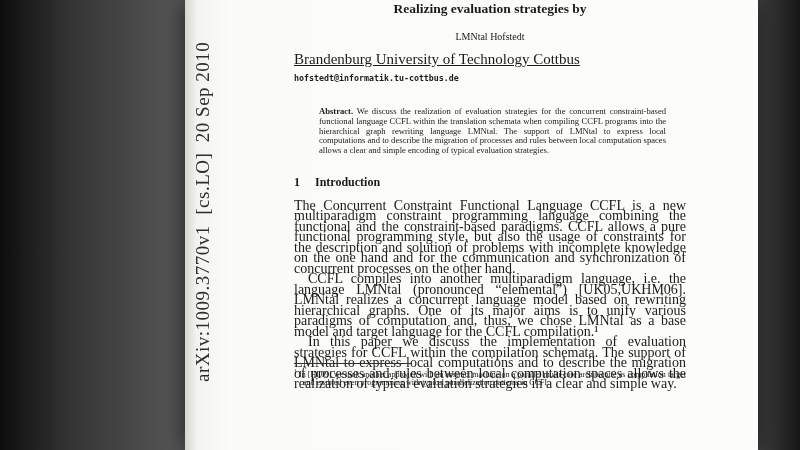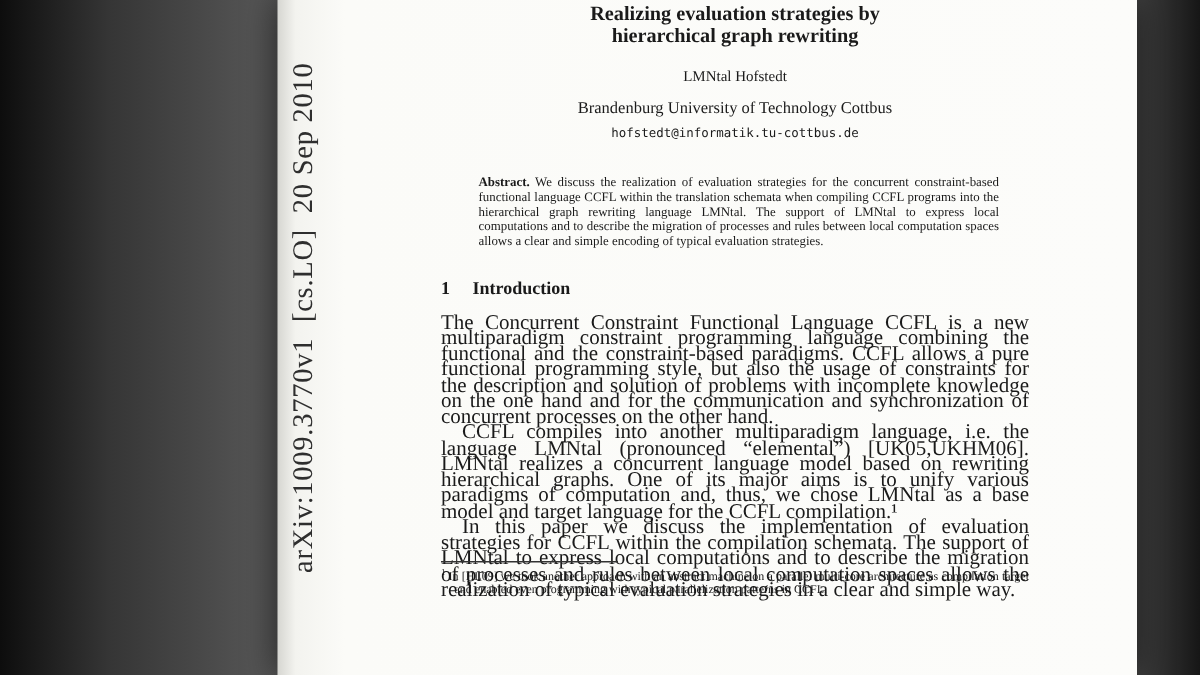--- a/index.html
+++ b/index.html
@@ -17,22 +17,22 @@
   }
   .watermark{
     position:absolute;left:7px;top:62px;height:320px;width:26px;
     writing-mode:vertical-rl;transform:rotate(180deg);
     font-size:19px;color:#2e2e2e;letter-spacing:.5px;white-space:nowrap;
     text-align:center;
   }
   .content{position:absolute;left:82px;top:0;width:392px;margin-left:27px;}
   .title{text-align:center;font-weight:bold;font-size:13.5px;line-height:15px;padding-top:1px;}
   .author{text-align:center;font-size:10px;margin-top:15px;}
-  .affil{text-align:center;font-size:11px;margin-top:9px;}
-  .email{text-align:center;font-size:8.3px;margin-top:5px;font-family:"DejaVu Sans Mono","Liberation Mono",monospace;}
+  .affil{text-align:left;font-size:15px;margin-top:9px;text-decoration:underline;}
+  .email{text-align:left;font-size:8.3px;margin-top:5px;font-family:"DejaVu Sans Mono","Liberation Mono",monospace;font-weight:bold;}
   .abstract{margin:24px 20px 0 25px;font-size:8.6px;line-height:9.8px;text-align:justify;}
   .abstract .abs-label{font-weight:bold;}
   .section-heading{margin-top:19px;font-size:12px;font-weight:bold;}
   .section-heading .sec-num{display:inline-block;margin-right:15px;}
   p.para{font-size:14px;line-height:10.5px;text-align:justify;margin:0;}
   p.para.first{margin-top:11px;}
   p.para.indent{text-indent:14px;}
   .footnote{position:absolute;left:0;bottom:2px;width:392px;}
   .footnote-rule{width:118px;border:0;border-top:1px solid #333;margin:0 0 3px 0;height:0;}
   .footnote-body{font-size:8px;line-height:8.9px;text-align:justify;padding-left:9px;text-indent:-9px;}
@@ -42,21 +42,20 @@
 <body>
 
 <div class="page">
 
   <div class="watermark">arXiv:1009.3770v1&nbsp; [cs.LO]&nbsp; 20 Sep 2010</div>
 
   <div class="content">
 
     <div class="title">
       <div>Realizing evaluation strategies by</div>
-      <div>hierarchical graph rewriting</div>
     </div>
 
     <div class="author">LMNtal Hofstedt</div>
     <div class="affil">Brandenburg University of Technology Cottbus</div>
     <div class="email">hofstedt@informatik.tu-cottbus.de</div>
 
     <div class="abstract">
       <span class="abs-label">Abstract.</span>
       <span>We discuss the realization of evaluation strategies for the concurrent constraint-based functional language CCFL within the translation schemata when compiling CCFL programs into the hierarchical graph rewriting language LMNtal. The support of LMNtal to express local computations and to describe the migration of processes and rules between local computation spaces allows a clear and simple encoding of typical evaluation strategies.</span>
     </div>

